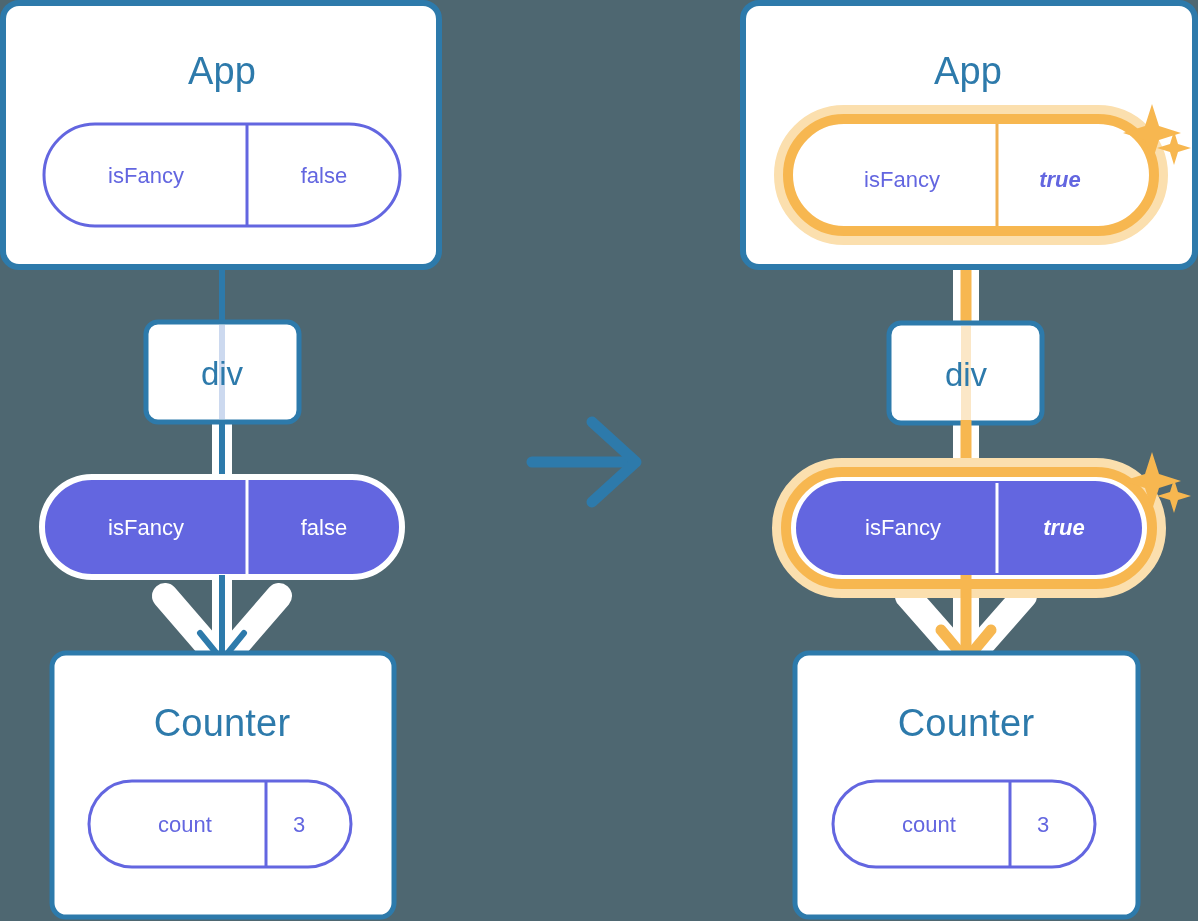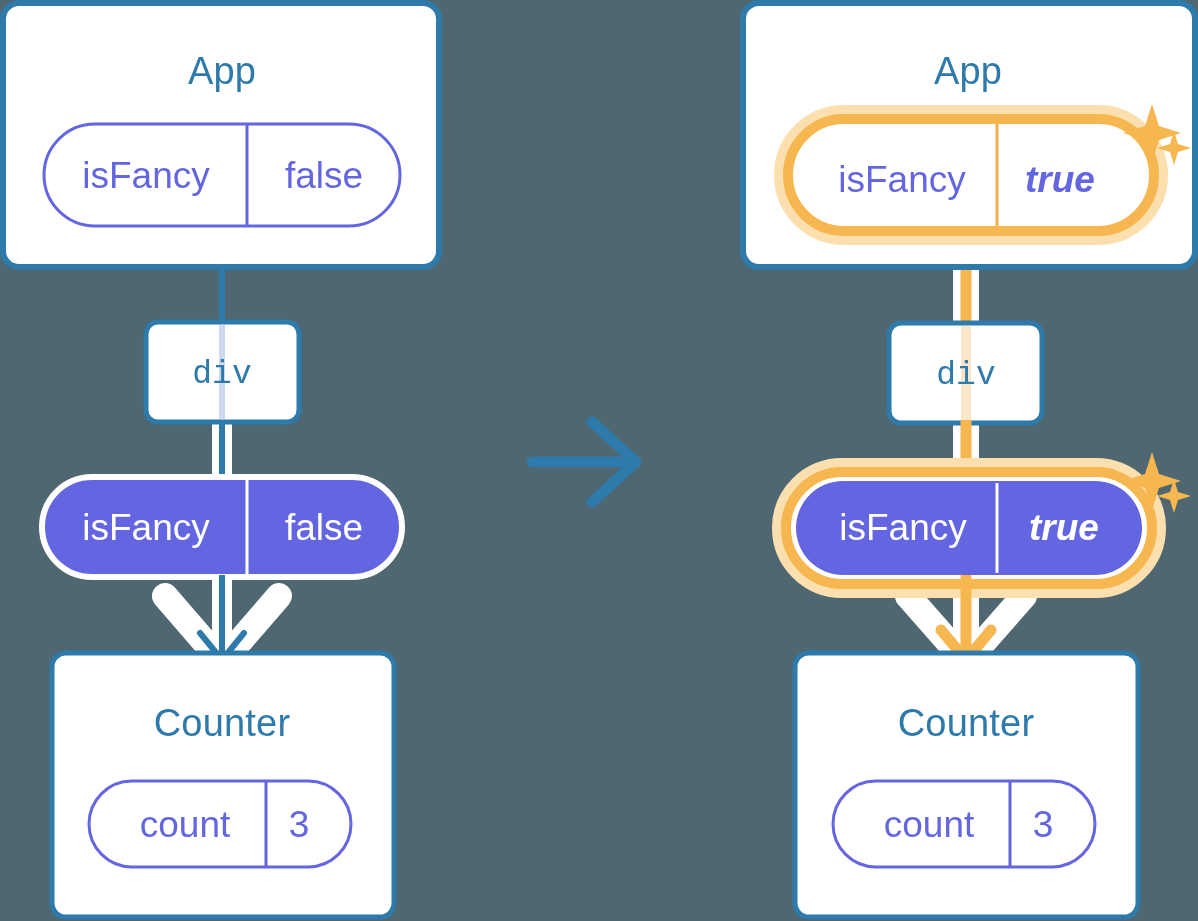--- a/index.html
+++ b/index.html
@@ -11,26 +11,26 @@
     position:relative;
   }
   .stage{position:absolute;inset:0;width:1158px;height:921px;}
   svg.layer{position:absolute;left:0;top:0;width:1198px;height:921px;}
   .txt{position:absolute;pointer-events:none;white-space:nowrap;}
   .comp-title{
     color:#2d7aab;font-size:38px;letter-spacing:.2px;
     transform:translateX(-50%);
   }
   .pill-label{
-    color:#6366e0;font-size:37px;transform:translate(-50%,-50%);
+    color:#6366e0;font-size:22px;transform:translate(-50%,-50%);
   }
   .pill-label.on-solid{color:#ffffff;}
   .pill-label.bold{font-weight:bold;font-style:italic;}
   .div-label{
-    color:#2d7aab;font-size:33px;transform:translate(-50%,-50%);font-family:Liberation Mono, monospace;
+    color:#2d7aab;font-size:33px;transform:translate(-50%,-50%);
   }
 </style>
 </head>
 <body>
 
 <div class="stage">
 
   <svg class="layer" viewBox="0 0 1198 921" xmlns="http://www.w3.org/2000/svg">
 
     <line x1="222" y1="260" x2="222" y2="330" stroke="#2d7aab" stroke-width="6"></line>

